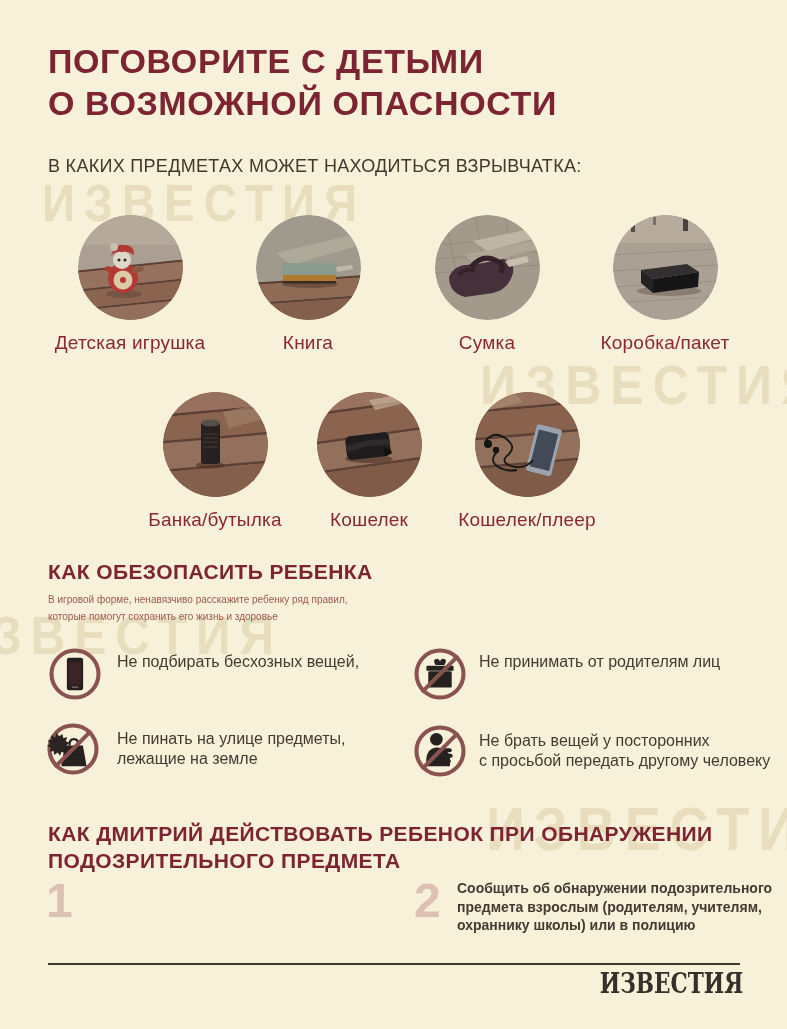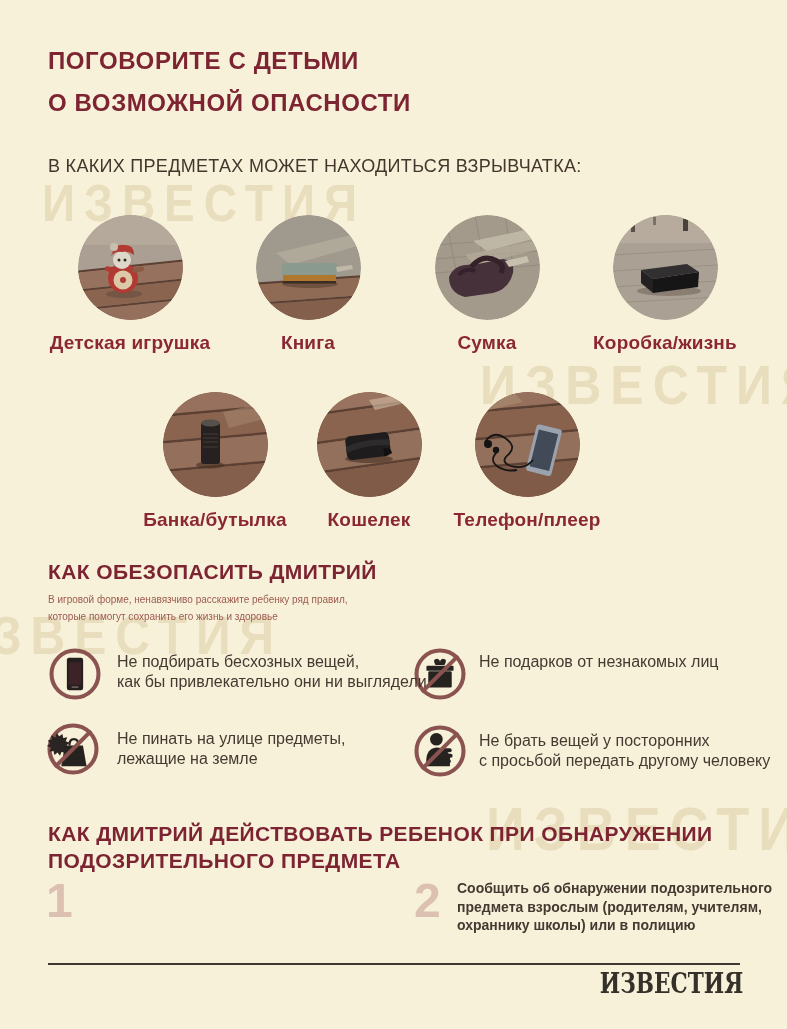--- a/index.html
+++ b/index.html
@@ -22,35 +22,35 @@
     user-select:none;
   }
   .wm1{left:42px;top:176px;font-size:46px;}
   .wm2{left:480px;top:356px;font-size:50px;}
   .wm3{left:-52px;top:608px;font-size:48px;}
   .wm4{left:486px;top:798px;font-size:54px;}
   .content{position:absolute;left:0;top:0;width:100%;height:100%;z-index:1;}
   
   .title{
     position:absolute;left:48px;top:40px;
-    font-size:24px;line-height:42px;font-weight:bold;
+    font-size:34px;line-height:42px;font-weight:bold;
     color:#7d2433;letter-spacing:0.6px;
   }
   .subtitle{
     position:absolute;left:48px;top:156px;
     font-size:18px;font-weight:normal;color:#44362c;letter-spacing:0.3px;
   }
   
   .item{position:absolute;width:180px;text-align:center;}
   .circle{
     width:105px;height:105px;border-radius:50%;
     margin:0 auto;overflow:hidden;display:block;
   }
   .item-label{
-    margin-top:12px;font-size:19px;font-weight:bold;color:#8a2733;
+    margin-top:12px;font-size:19px;font-weight:normal;color:#8a2733;
     letter-spacing:0.2px;white-space:nowrap;
   }
   .r1-1{left:40px;top:215px;} .r1-2{left:218px;top:215px;}
   .r1-3{left:397px;top:215px;} .r1-4{left:575px;top:215px;}
   .r2-1{left:125px;top:392px;} .r2-2{left:279px;top:392px;} .r2-3{left:437px;top:392px;}
   
   .sec-heading{
     position:absolute;font-size:21px;font-weight:bold;color:#7d2433;letter-spacing:0.4px;
   }
   .h-safety{left:48px;top:560px;}
@@ -217,21 +217,21 @@
               <line x1="0" y1="56" x2="105" y2="50"></line>
             <line x1="0" y1="72" x2="105" y2="66"></line>
               <line x1="0" y1="88" x2="105" y2="82"></line>
           </g>
           <ellipse cx="56" cy="76" rx="32" ry="5" fill="#6e6255" opacity="0.55"></ellipse>
           <polygon points="28,55 74,49 86,57 40,64" fill="#312f30"></polygon>
           <polygon points="40,64 86,57 85,72 40,78" fill="#171617"></polygon>
           <polygon points="28,55 40,64 40,78 28,68" fill="#232122"></polygon>
         </g>
       </svg>
-      <div class="item-label">Коробка/жизнь</div>
+      <div class="item-label">Коробка/пакет</div>
     </div>
 
     <div class="item r2-1">
       <svg class="circle" viewBox="0 0 105 105">
         <defs>
             <clipPath id="cp-can">
               <circle cx="52.5" cy="52.5" r="52.5"></circle>
             </clipPath>
           </defs>
         <g clip-path="url(#cp-can)">
@@ -312,24 +312,24 @@
           <g transform="rotate(14 68 58)">
             <rect x="56" y="34" width="26" height="48" rx="3" fill="#9aa2ad"></rect>
             <rect x="59" y="39" width="20" height="38" fill="#414a56"></rect>
           </g>
           <path d="M10 50 Q18 38 30 46 Q42 54 34 62 Q24 70 36 74 Q50 78 58 68" fill="none" stroke="#161616" stroke-width="1.8"></path>
           <path d="M22 60 Q14 68 22 74 Q30 80 42 78" fill="none" stroke="#161616" stroke-width="1.8"></path>
           <circle cx="13" cy="52" r="4" fill="#141414"></circle>
           <circle cx="21" cy="58" r="3.2" fill="#141414"></circle>
         </g>
       </svg>
-      <div class="item-label">Телефон/плеер</div>
-    </div>
-
-    <div class="sec-heading h-safety">КАК ОБЕЗОПАСИТЬ ДМИТРИЙ</div>
+      <div class="item-label">Кошелек/плеер</div>
+    </div>
+
+    <div class="sec-heading h-safety">КАК ОБЕЗОПАСИТЬ РЕБЕНКА</div>
     <div class="intro">
       <div>В игровой форме, ненавязчиво расскажите ребенку ряд правил,</div>
       <div>которые помогут сохранить его жизнь и здоровье</div>
     </div>
 
     <svg class="rule-icon ri-1" viewBox="0 0 62 62">
       <circle cx="31" cy="31" r="26" fill="none" stroke="#8a5350" stroke-width="4.5"></circle>
       <rect x="22" y="13" width="18" height="36" rx="2.5" fill="#241f1e"></rect>
       <rect x="24" y="18" width="14" height="25" fill="#3c2326"></rect>
       <rect x="27" y="44.5" width="8" height="2" rx="1" fill="#6b5e58"></rect>
@@ -354,24 +354,23 @@
       <circle cx="27" cy="18" r="7" fill="#262220"></circle>
       <path d="M16 48 Q14 28 27 27 Q40 27 42 38 L42 48 Z" fill="#262220"></path>
       <rect x="28" y="28" width="16" height="4.5" rx="2.2" fill="#262220"></rect>
       <rect x="28" y="34" width="17" height="4.5" rx="2.2" fill="#262220"></rect>
       <rect x="28" y="40" width="15" height="4.5" rx="2.2" fill="#262220"></rect>
       <line x1="11" y1="51" x2="51" y2="11" stroke="#8a5350" stroke-width="4.5"></line>
     </svg>
 
     <div class="rule-text rt-1">
       <div>Не подбирать бесхозных вещей,</div>
-      <div>как бы привлекательно они ни выглядели</div>
     </div>
     <div class="rule-text rt-2">
-      <div>Не подарков от незнакомых лиц</div>
+      <div>Не принимать от родителям лиц</div>
     </div>
     <div class="rule-text rt-3">
       <div>Не пинать на улице предметы,</div>
       <div>лежащие на земле</div>
     </div>
     <div class="rule-text rt-4">
       <div>Не брать вещей у посторонних</div>
       <div>с просьбой передать другому человеку</div>
     </div>
 

